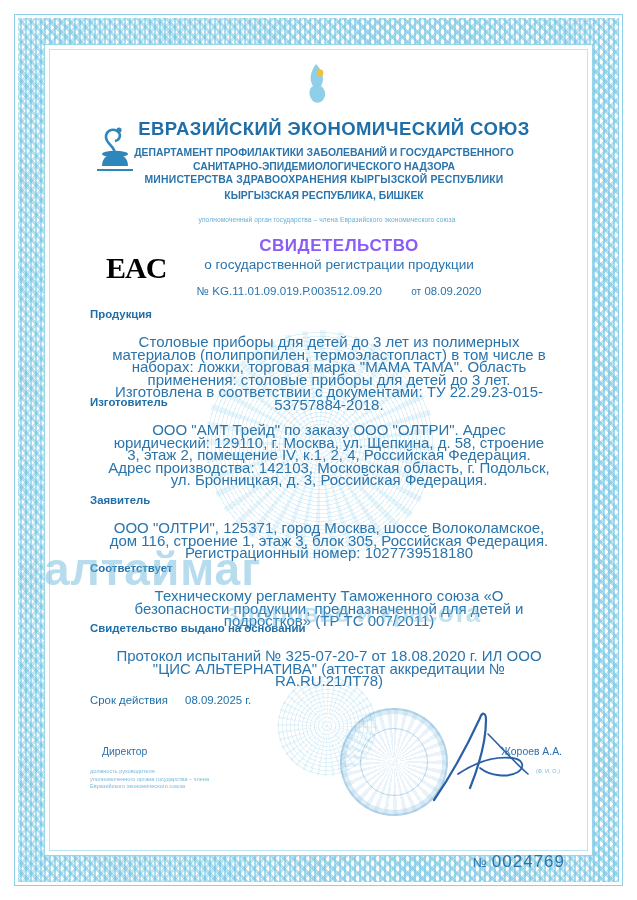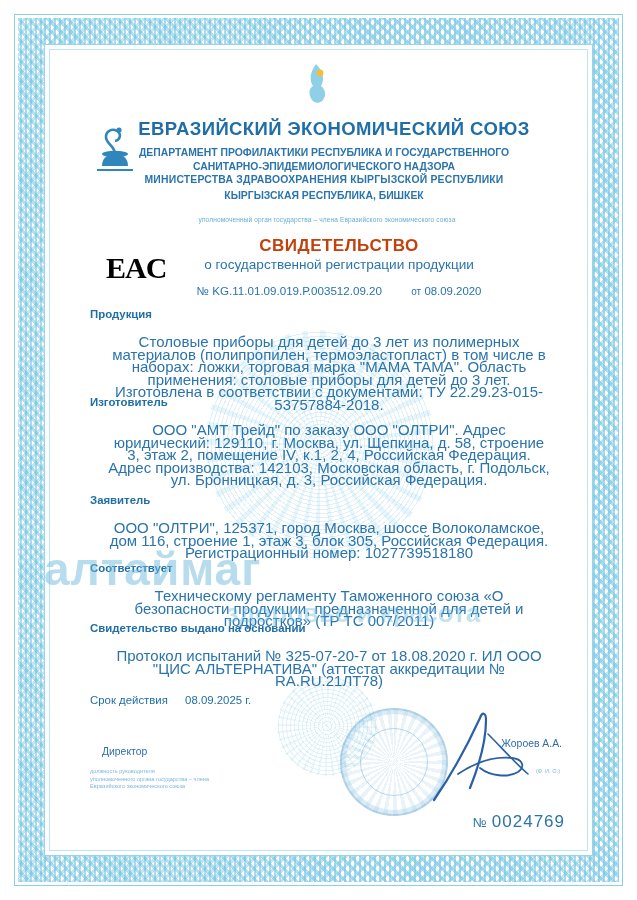--- a/index.html
+++ b/index.html
@@ -141,21 +141,21 @@
   .cert-title {
     position: absolute;
     left: 112px; top: 180px;
     width: 330px;
     text-align: center;
   }
   .cert-title .t1 {
     font-size: 17px;
     font-weight: bold;
     letter-spacing: .5px;
-    color: #c2410c;
+    color: #8b5cf6;
   }
   .cert-title .t2 {
     font-size: 13.6px;
     margin-top: 1px;
     color: #2a74ac;
   }
 
   .number-row {
     position: absolute;
     left: 112px; top: 228px;
@@ -198,39 +198,39 @@
   .validity .lbl { font-weight: normal; }
   .validity .val { font-weight: normal; margin-left: 14px; }
 
   .sign-row {
     position: absolute;
     left: 28px; top: 682px;
     width: 478px;
     height: 34px;
   }
   .sign-row .director { position: absolute; left: 12px; top: 8px; font-size: 10.4px; }
-  .sign-row .signer   { position: absolute; right: 6px; top: 0; font-size: 10.4px; }
+  .sign-row .signer   { position: absolute; right: 6px; top: 8px; font-size: 10.4px; }
 
   .fineprint {
     position: absolute;
     left: 28px; top: 712px;
     width: 478px;
     font-size: 5.6px;
     line-height: 7.6px;
     color: #7cb9da;
   }
   .fineprint .fp-right {
     position: absolute;
     right: 8px; top: 0;
     font-size: 5.6px;
   }
 
   .serial {
     position: absolute;
-    right: 10px; top: 756px;
+    right: 10px; top: 796px;
     font-size: 17px;
     color: #2a74ac;
     letter-spacing: 1px;
   }
   .serial .hash { font-size: 13px; margin-right: 4px; }
 
   
   .stamp {
     position: absolute;
     left: 278px; top: 652px;
@@ -304,21 +304,21 @@
       <path d="M10 44 C10 34 18 32 23 32 C28 32 36 34 36 44 Z" fill="#2f86bb"></path>
       <ellipse cx="23" cy="32" rx="13" ry="3.2" fill="#2f86bb"></ellipse>
       <path d="M23 32 C23 24 14 22 14 15 C14 9 20 6 25 9 C30 12 28 18 23 19" fill="none" stroke="#2f86bb" stroke-width="2.6"></path>
       <circle cx="27" cy="8" r="2.6" fill="#2f86bb"></circle>
       <path d="M5 48 H41" stroke="#2f86bb" stroke-width="2"></path>
     </svg>
 
     <div class="org-title">ЕВРАЗИЙСКИЙ ЭКОНОМИЧЕСКИЙ СОЮЗ</div>
 
     <div class="dept-block">
-      <div class="line1">ДЕПАРТАМЕНТ ПРОФИЛАКТИКИ РЕСПУБЛИКА И ГОСУДАРСТВЕННОГО</div>
+      <div class="line1">ДЕПАРТАМЕНТ ПРОФИЛАКТИКИ ЗАБОЛЕВАНИЙ И ГОСУДАРСТВЕННОГО</div>
       <div class="line2">САНИТАРНО-ЭПИДЕМИОЛОГИЧЕСКОГО НАДЗОРА</div>
       <div class="line3">МИНИСТЕРСТВА ЗДРАВООХРАНЕНИЯ КЫРГЫЗСКОЙ РЕСПУБЛИКИ</div>
       <div class="dept-city">КЫРГЫЗСКАЯ РЕСПУБЛИКА, БИШКЕК</div>
     </div>
 
     <div class="auth-note">уполномоченный орган государства – члена Евразийского экономического союза</div>
 
     <div class="eac">ЕAC</div>
 
     <div class="cert-title">

